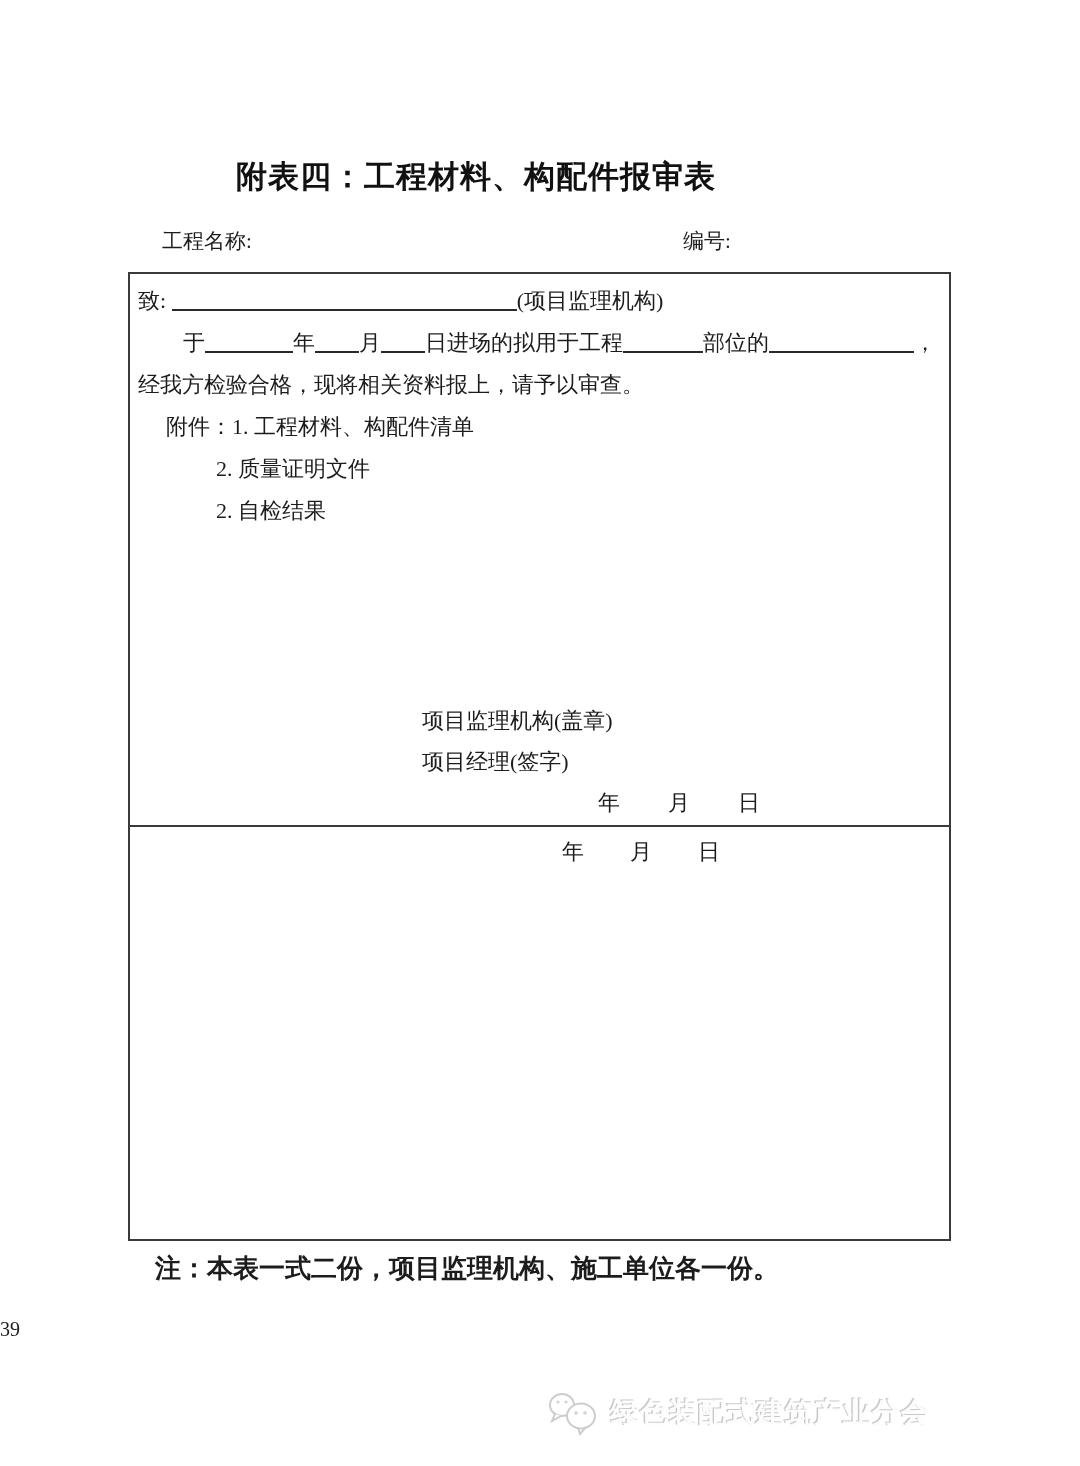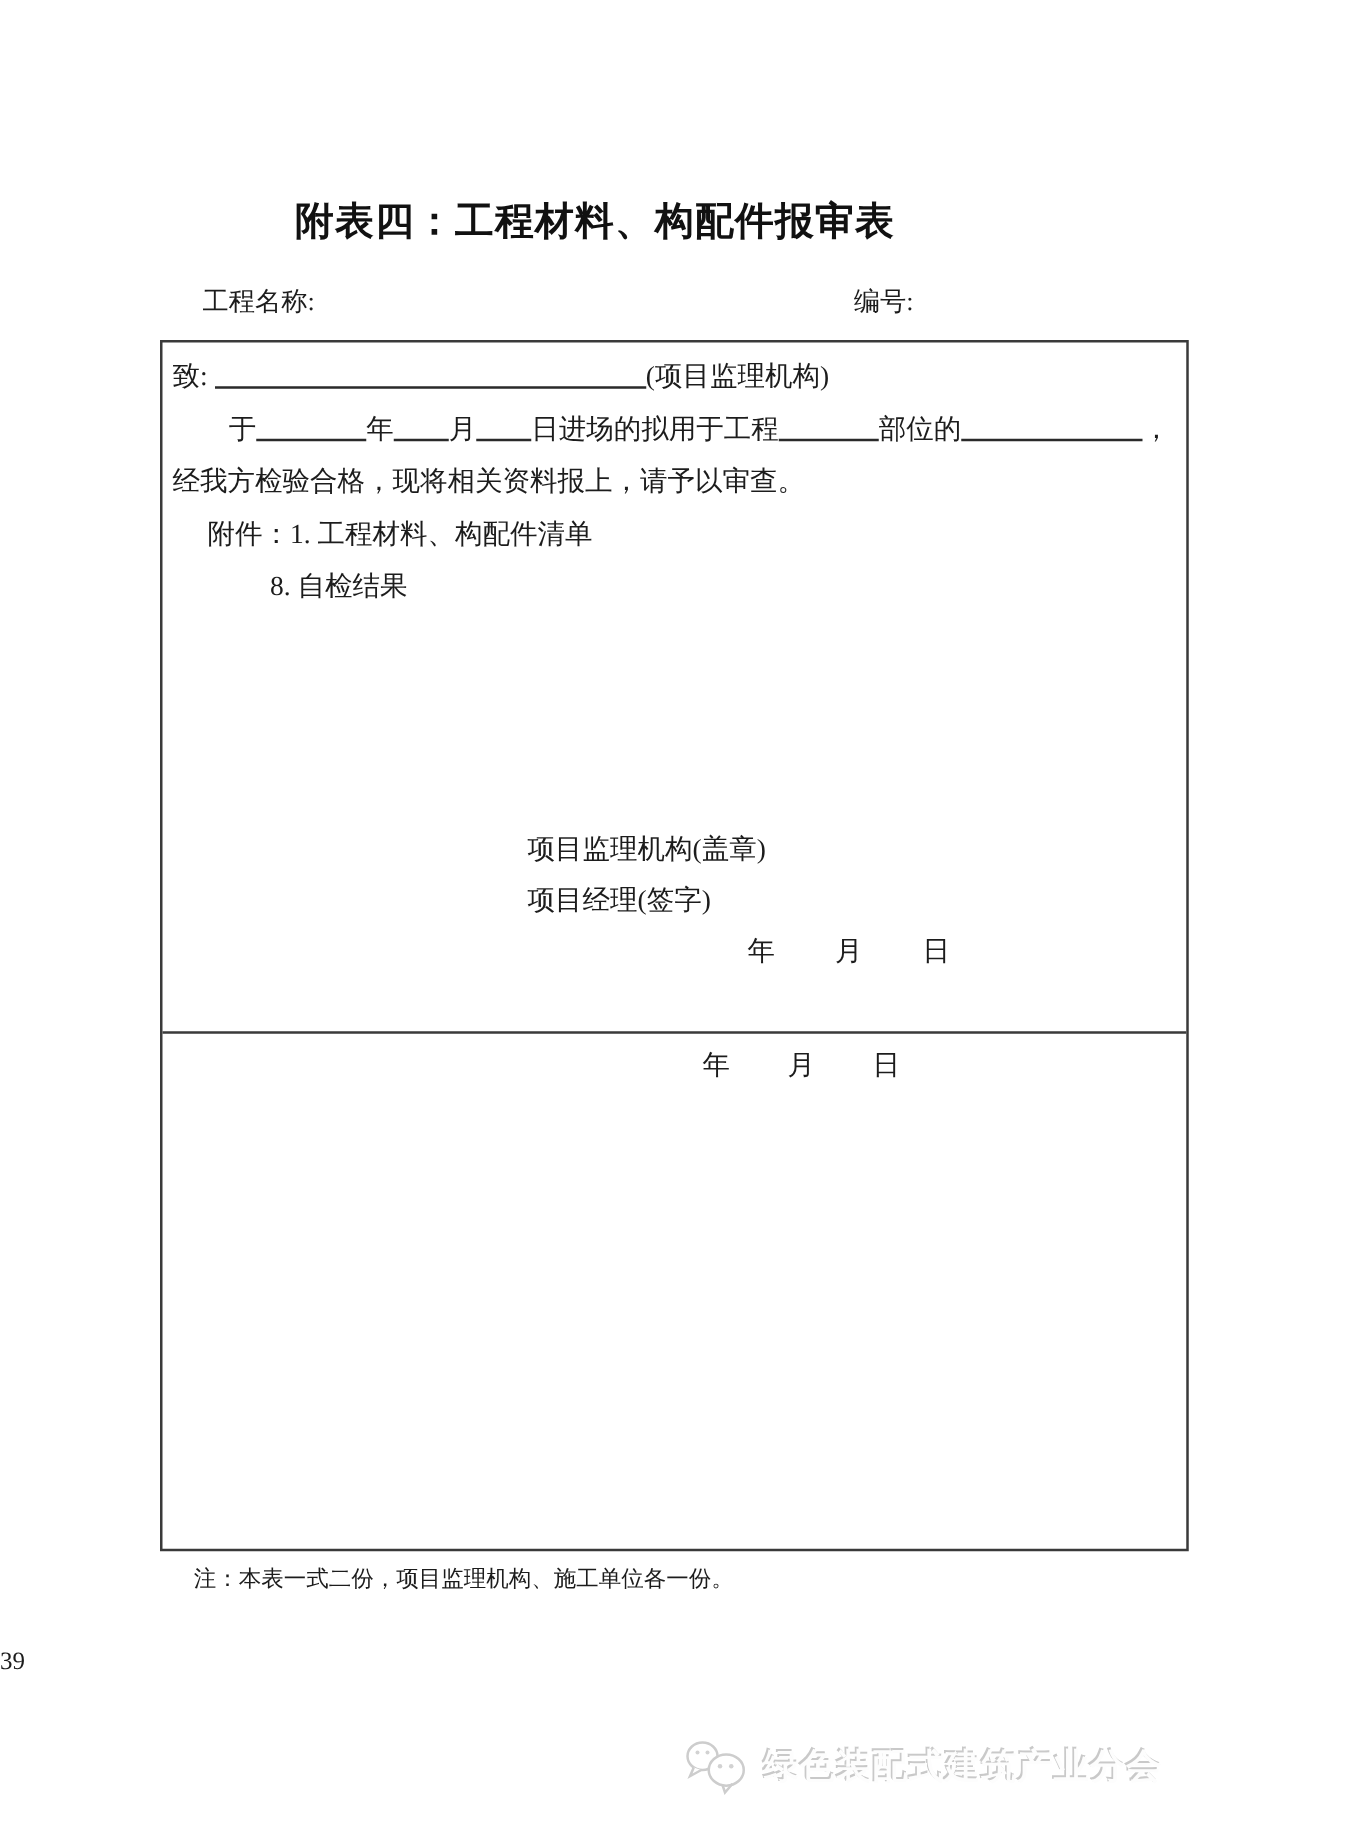--- a/index.html
+++ b/index.html
@@ -55,21 +55,22 @@
 
   .date-row { display:flex; font-size:22px; }
   .date-row span { display:inline-block; }
   .date-row-1 { padding-left:460px; line-height:41px; }
   .date-row-1 span { margin-right:48px; }
   .date-row-2 { padding-left:424px; line-height:34px; margin-top:2px; }
   .date-row-2 span { margin-right:46px; }
 
   .note-line {
     position:absolute; top:1251px; left:155px;
-    font-size:18px;
+    font-size:26px;
+    font-weight:bold;
   }
   .page-number {
     position:absolute; top:1318px; left:0; width:100%;
     font-size:20px;
   }
 
   .watermark {
     position:absolute; top:1390px; right:22px;
     display:flex; align-items:center; gap:8px;
   }
@@ -96,21 +97,22 @@
   <div class="form-box">
 
     <div class="sec-request">
       <p><span>致:</span> <span class="blank" style="width:345px"></span><span>(项目监理机构)</span></p>
 
       <p class="stmt-line"><span>于</span><span class="blank" style="width:88px"></span><span>年</span><span class="blank" style="width:44px"></span><span>月</span><span class="blank" style="width:44px"></span><span>日进场的拟用于工程</span><span class="blank" style="width:80px"></span><span>部位的</span><span class="blank" style="width:145px"></span><span>，</span></p>
 
       <p>经我方检验合格，现将相关资料报上，请予以审查。</p>
 
       <p class="attach-line"><span>附件：</span><span>1. 工程材料、构配件清单</span></p>
-      <p class="attach-item">8. 自检结果</p>
+      <p class="attach-item">2. 质量证明文件</p>
+      <p class="attach-item">2. 自检结果</p>
 
       <div class="sign-block-1">
         <p>项目监理机构(盖章)</p>
         <p>项目经理(签字)</p>
       </div>
       <div class="date-row date-row-1">
         <span>年</span>
         <span>月</span>
         <span>日</span>
       </div>

